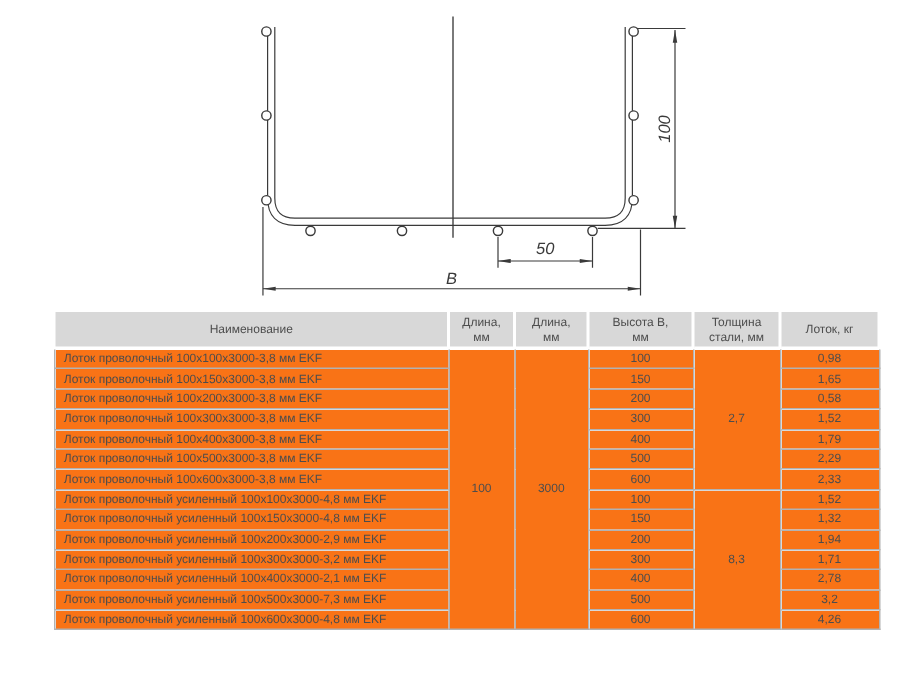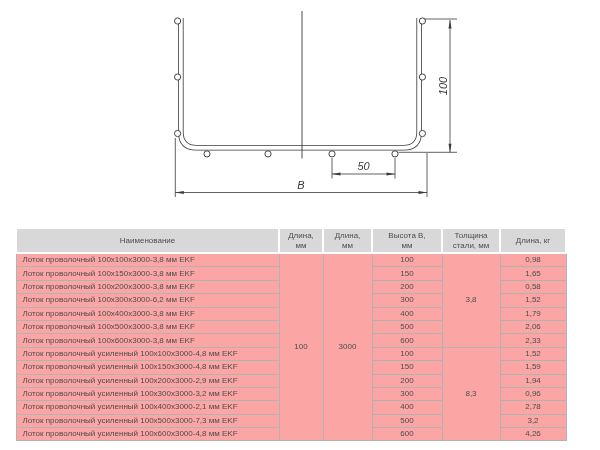--- a/index.html
+++ b/index.html
@@ -8,30 +8,30 @@
     font-family:"Liberation Sans",sans-serif;overflow:hidden;
   }
   #diagram{position:absolute;left:0;top:0;}
   .dim-text{
     font-family:"Liberation Sans",sans-serif;
     font-style:italic;
     font-size:11px;
     fill:#3a3a3a;
   }
   table#spec-table{
-    position:absolute;left:15px;top:208px;width:550px;
-    border-collapse:collapse;table-layout:fixed;margin-top:21px;
+    position:absolute;left:35px;top:208px;width:550px;
+    border-collapse:collapse;table-layout:fixed;
   }
   #spec-table th{
     background:#d8d8d8;color:#4d4d4d;font-weight:normal;font-size:8px;
     line-height:1.2;height:21px;padding:1px 0;vertical-align:middle;text-align:center;
     border-left:2px solid #ffffff;border-right:2px solid #ffffff;border-bottom:2px solid #ffffff;
   }
   #spec-table td{
-    border:1px solid #b2b2b2;background:#fca5a5;color:#4d4d4d;
+    border:1px solid #b2b2b2;background:#f97316;color:#4d4d4d;
     font-size:8px;line-height:1;text-align:center;vertical-align:middle;
     padding:0;height:12.4px;overflow:hidden;white-space:nowrap;
   }
   #spec-table td.name-cell{text-align:left;padding-left:6px;}
 </style>
 </head>
 <body>
 
 <svg id="diagram" width="600" height="205" viewBox="0 0 600 205">
   <g stroke="#3a3a3a" fill="none">
@@ -114,83 +114,83 @@
         </th>
         <th>
           <div>Высота В,</div>
           <div>мм</div>
         </th>
         <th>
           <div>Толщина</div>
           <div>стали, мм</div>
         </th>
         <th>
-          <div>Длина, кг</div>
+          <div>Лоток, кг</div>
         </th>
       </tr>
   </thead>
   <tbody id="table-body">
       <tr>
         <td class="name-cell">Лоток проволочный 100х100х3000-3,8 мм EKF</td>
         <td rowspan="14">100</td>
         <td rowspan="14">3000</td>
         <td>100</td>
-        <td rowspan="7">3,8</td>
+        <td rowspan="7">2,7</td>
         <td>0,98</td>
       </tr>
       <tr>
         <td class="name-cell">Лоток проволочный 100х150х3000-3,8 мм EKF</td>
         <td>150</td>
         <td>1,65</td>
       </tr>
       <tr>
         <td class="name-cell">Лоток проволочный 100х200х3000-3,8 мм EKF</td>
         <td>200</td>
         <td>0,58</td>
       </tr>
       <tr>
-        <td class="name-cell">Лоток проволочный 100х300х3000-6,2 мм EKF</td>
+        <td class="name-cell">Лоток проволочный 100х300х3000-3,8 мм EKF</td>
         <td>300</td>
         <td>1,52</td>
       </tr>
       <tr>
         <td class="name-cell">Лоток проволочный 100х400х3000-3,8 мм EKF</td>
         <td>400</td>
         <td>1,79</td>
       </tr>
       <tr>
         <td class="name-cell">Лоток проволочный 100х500х3000-3,8 мм EKF</td>
         <td>500</td>
-        <td>2,06</td>
+        <td>2,29</td>
       </tr>
       <tr>
         <td class="name-cell">Лоток проволочный 100х600х3000-3,8 мм EKF</td>
         <td>600</td>
         <td>2,33</td>
       </tr>
       <tr>
         <td class="name-cell">Лоток проволочный усиленный 100х100х3000-4,8 мм EKF</td>
         <td>100</td>
         <td rowspan="7">8,3</td>
         <td>1,52</td>
       </tr>
       <tr>
         <td class="name-cell">Лоток проволочный усиленный 100х150х3000-4,8 мм EKF</td>
         <td>150</td>
-        <td>1,59</td>
+        <td>1,32</td>
       </tr>
       <tr>
         <td class="name-cell">Лоток проволочный усиленный 100х200х3000-2,9 мм EKF</td>
         <td>200</td>
         <td>1,94</td>
       </tr>
       <tr>
         <td class="name-cell">Лоток проволочный усиленный 100х300х3000-3,2 мм EKF</td>
         <td>300</td>
-        <td>0,96</td>
+        <td>1,71</td>
       </tr>
       <tr>
         <td class="name-cell">Лоток проволочный усиленный 100х400х3000-2,1 мм EKF</td>
         <td>400</td>
         <td>2,78</td>
       </tr>
       <tr>
         <td class="name-cell">Лоток проволочный усиленный 100х500х3000-7,3 мм EKF</td>
         <td>500</td>
         <td>3,2</td>

